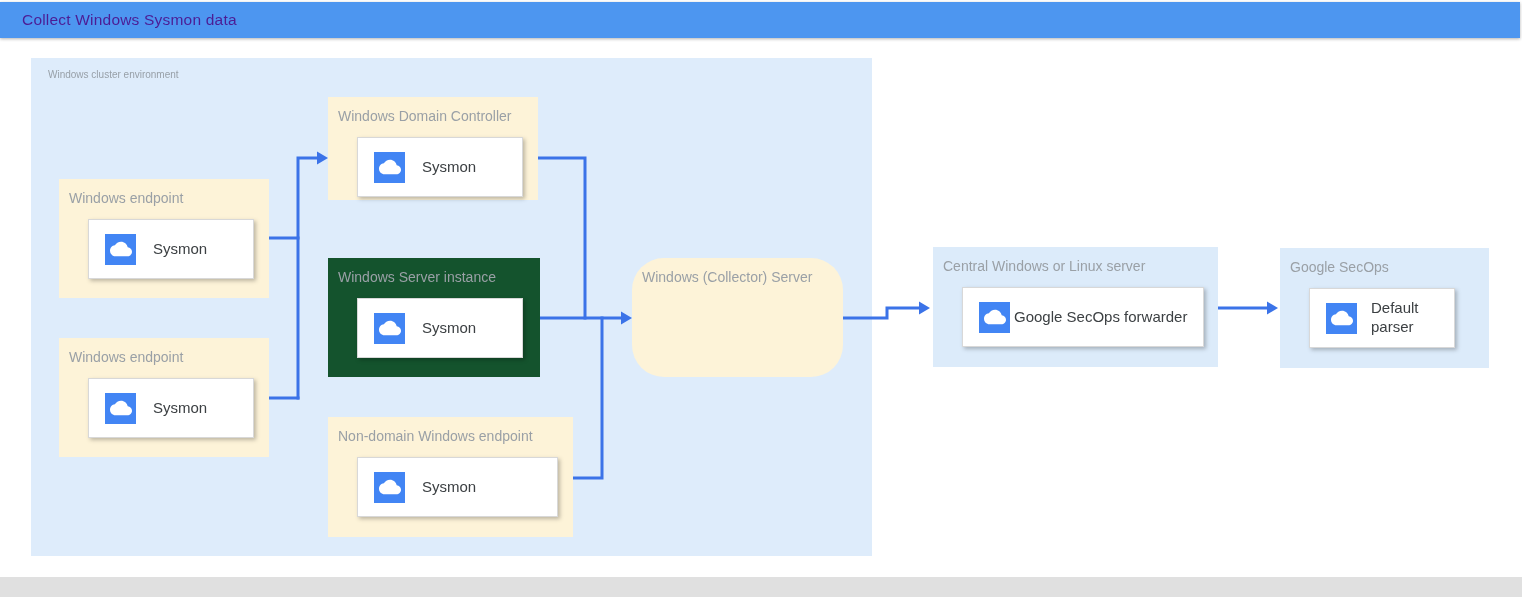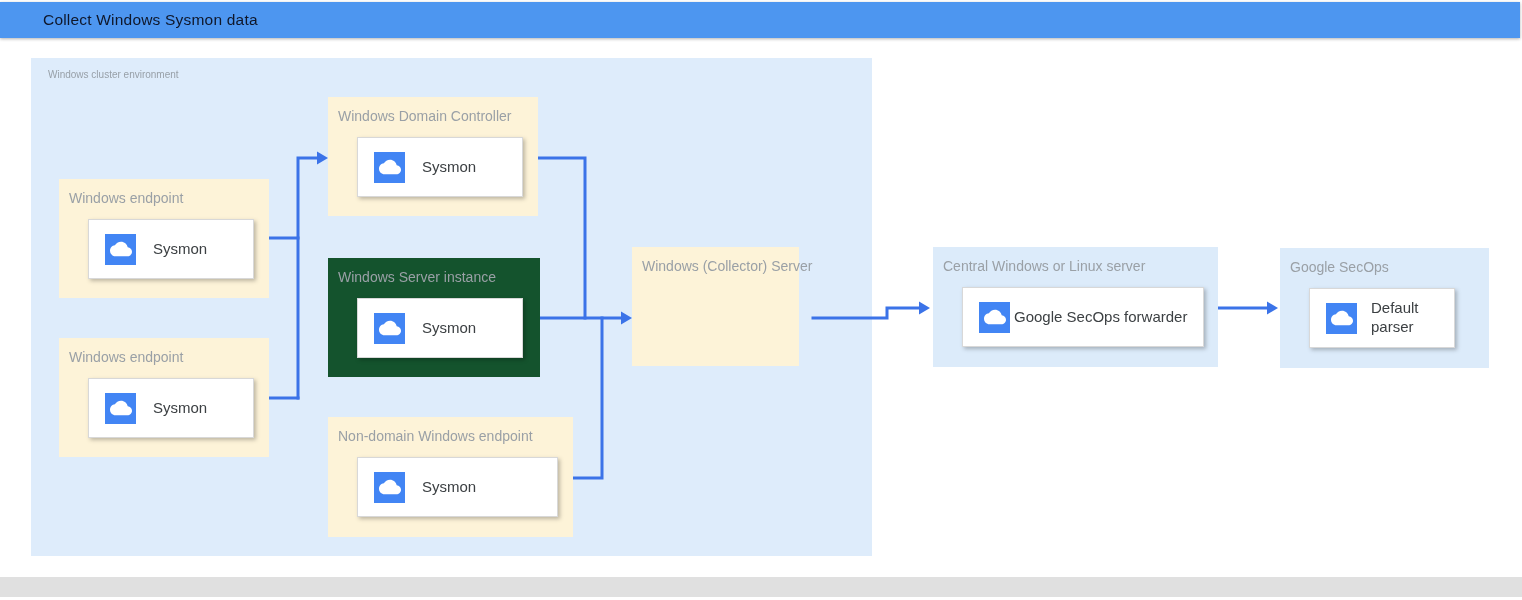--- a/index.html
+++ b/index.html
@@ -6,36 +6,36 @@
   body{
     width:1522px;height:600px;position:relative;overflow:hidden;
     background:#ffffff;font-family:"Liberation Sans",sans-serif;
   }
   
   .header{
     position:absolute;left:0;top:2px;width:1520px;height:36px;
     background:#4d96f0;box-shadow:0 1px 3px rgba(0,0,0,0.3);
     display:flex;align-items:center;
   }
-  .header-title{color:#0f172a;font-size:15.5px;font-weight:500;padding-left:43px;letter-spacing:.2px;}
+  .header-title{color:#4c1d95;font-size:15.5px;font-weight:500;padding-left:22px;letter-spacing:.2px;}
   
   .footer-bar{position:absolute;left:0;top:577px;width:1522px;height:20px;background:#e0e0e0;}
   
   .cluster{position:absolute;left:31px;top:58px;width:841px;height:498px;background:#deecfb;}
   .cluster-label{position:absolute;left:17px;top:11px;font-size:10px;color:#98a0a8;}
   .group{position:absolute;background:#fdf3d8;}
   .group.blue{background:#dcebfa;}
   .group-label{position:absolute;left:10px;top:11px;font-size:14px;color:#9aa0a6;white-space:nowrap;}
   
   .g-ep1{left:59px; top:179px;width:210px;height:119px;}
   .g-ep2{left:59px; top:338px;width:210px;height:119px;}
-  .g-dc {left:328px;top:97px; width:210px;height:119px;}
+  .g-dc {left:328px;top:97px; width:210px;height:103px;}
   .g-si {left:328px;top:258px;width:212px;height:119px;}
   .g-nd {left:328px;top:417px;width:245px;height:120px;}
-  .g-col{left:632px;top:247px;width:167px;height:119px;}
+  .g-col{left:632px;top:258px;width:211px;height:119px;border-radius:32px;}
   .g-cen{left:933px;top:247px;width:285px;height:120px;}
   .g-sec{left:1280px;top:248px;width:209px;height:120px;}
   
   .card{
     position:absolute;left:29px;top:40px;height:58px;width:148px;
     background:#ffffff;border:1px solid #d8d8d8;
     box-shadow:2px 2px 4px rgba(0,0,0,0.25);
     display:flex;align-items:center;gap:17px;padding-left:16px;box-sizing:content-box;
   }
   .card-label{font-size:15px;color:#3c4043;line-height:1.25;}

